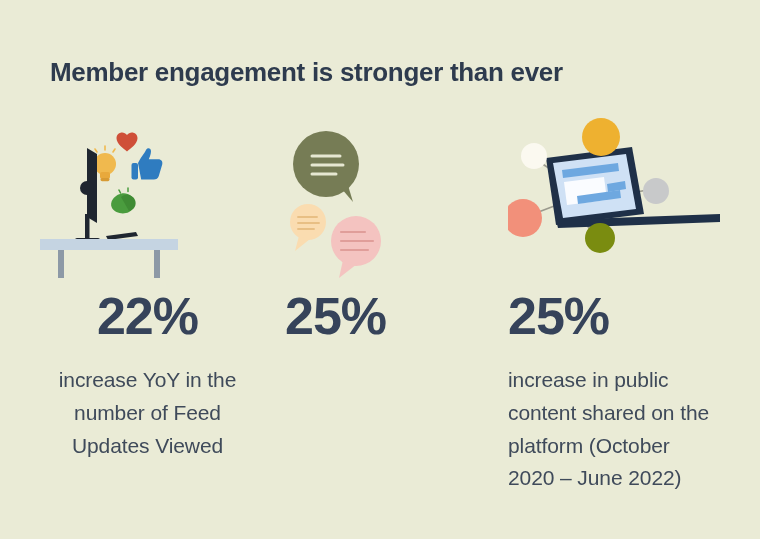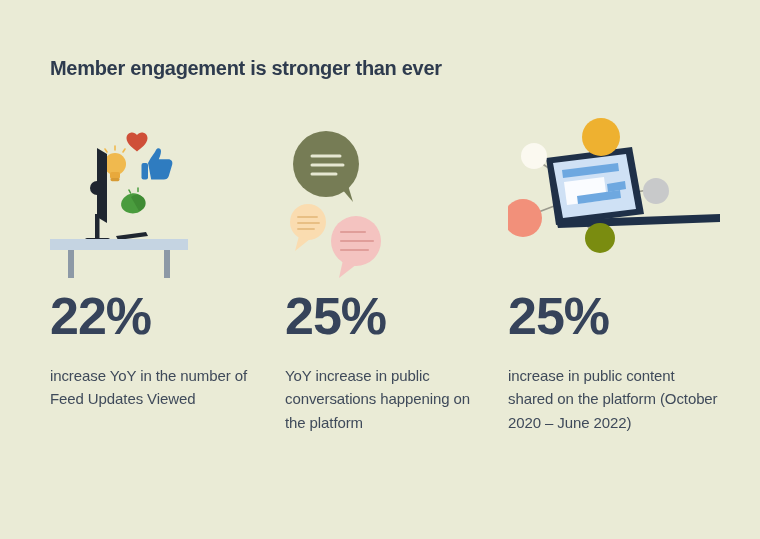--- a/index.html
+++ b/index.html
@@ -18,52 +18,52 @@
     position: absolute;
     left: 0; top: 0;
     width: 760px;
     height: 539px;
     background: #eaebd6;
   }
   #page-title {
     position: absolute;
     left: 50px;
     top: 57px;
-    font-size: 20px;
+    font-size: 26px;
     font-weight: bold;
     color: #2e3b4e;
     letter-spacing: -0.3px;
     white-space: nowrap;
   }
   .column {
     position: absolute;
     top: 118px;
   }
-  #column-feed-updates { left: 50px; width: 215px; }
+  #column-feed-updates { left: 40px; width: 215px; text-align: center; }
   #column-conversations { left: 285px; width: 200px; }
   #column-public-content { left: 508px; width: 212px; }
 
   .illustration {
     position: relative;
     width: 100%;
     height: 160px;
   }
   .illustration svg { display: block; }
 
   .stat-value {
     font-size: 52px;
     font-weight: bold;
     color: #36435a;
     letter-spacing: -1px;
     line-height: 1;
     margin-top: 12px;
     margin-bottom: 0;
   }
   .stat-desc {
-    font-size: 15px;
+    font-size: 21px;
     color: #3f4a5a;
     line-height: 1.56;
     margin-top: 22px;
     letter-spacing: -0.1px;
   }
 </style>
 </head>
 <body>
 
 <div id="slide">
@@ -154,21 +154,20 @@
           <path d="M58 142 L54 160 L72 146 Z" fill="#f4c3c0"></path>
           <g stroke="#e09e9a" stroke-width="2.1" stroke-linecap="round">
             <line x1="56" y1="114" x2="80" y2="114"></line>
             <line x1="56" y1="123" x2="88" y2="123"></line>
             <line x1="56" y1="132" x2="83" y2="132"></line>
           </g>
         </g>
       </svg>
     </div>
     <div class="stat-value">25%</div>
-    <div class="stat-desc">YoY increase in public conversations happening on the platform</div>
   </div>
 
   <div class="column" id="column-public-content">
     <div class="illustration">
       <svg width="212" height="160" viewBox="0 0 212 160">
 
         <g stroke="#9a9a8e" stroke-width="1.6" fill="none">
           <line x1="30" y1="43" x2="68" y2="68"></line>
           <line x1="86" y1="24" x2="70" y2="66"></line>
           <line x1="140" y1="72" x2="104" y2="78"></line>

